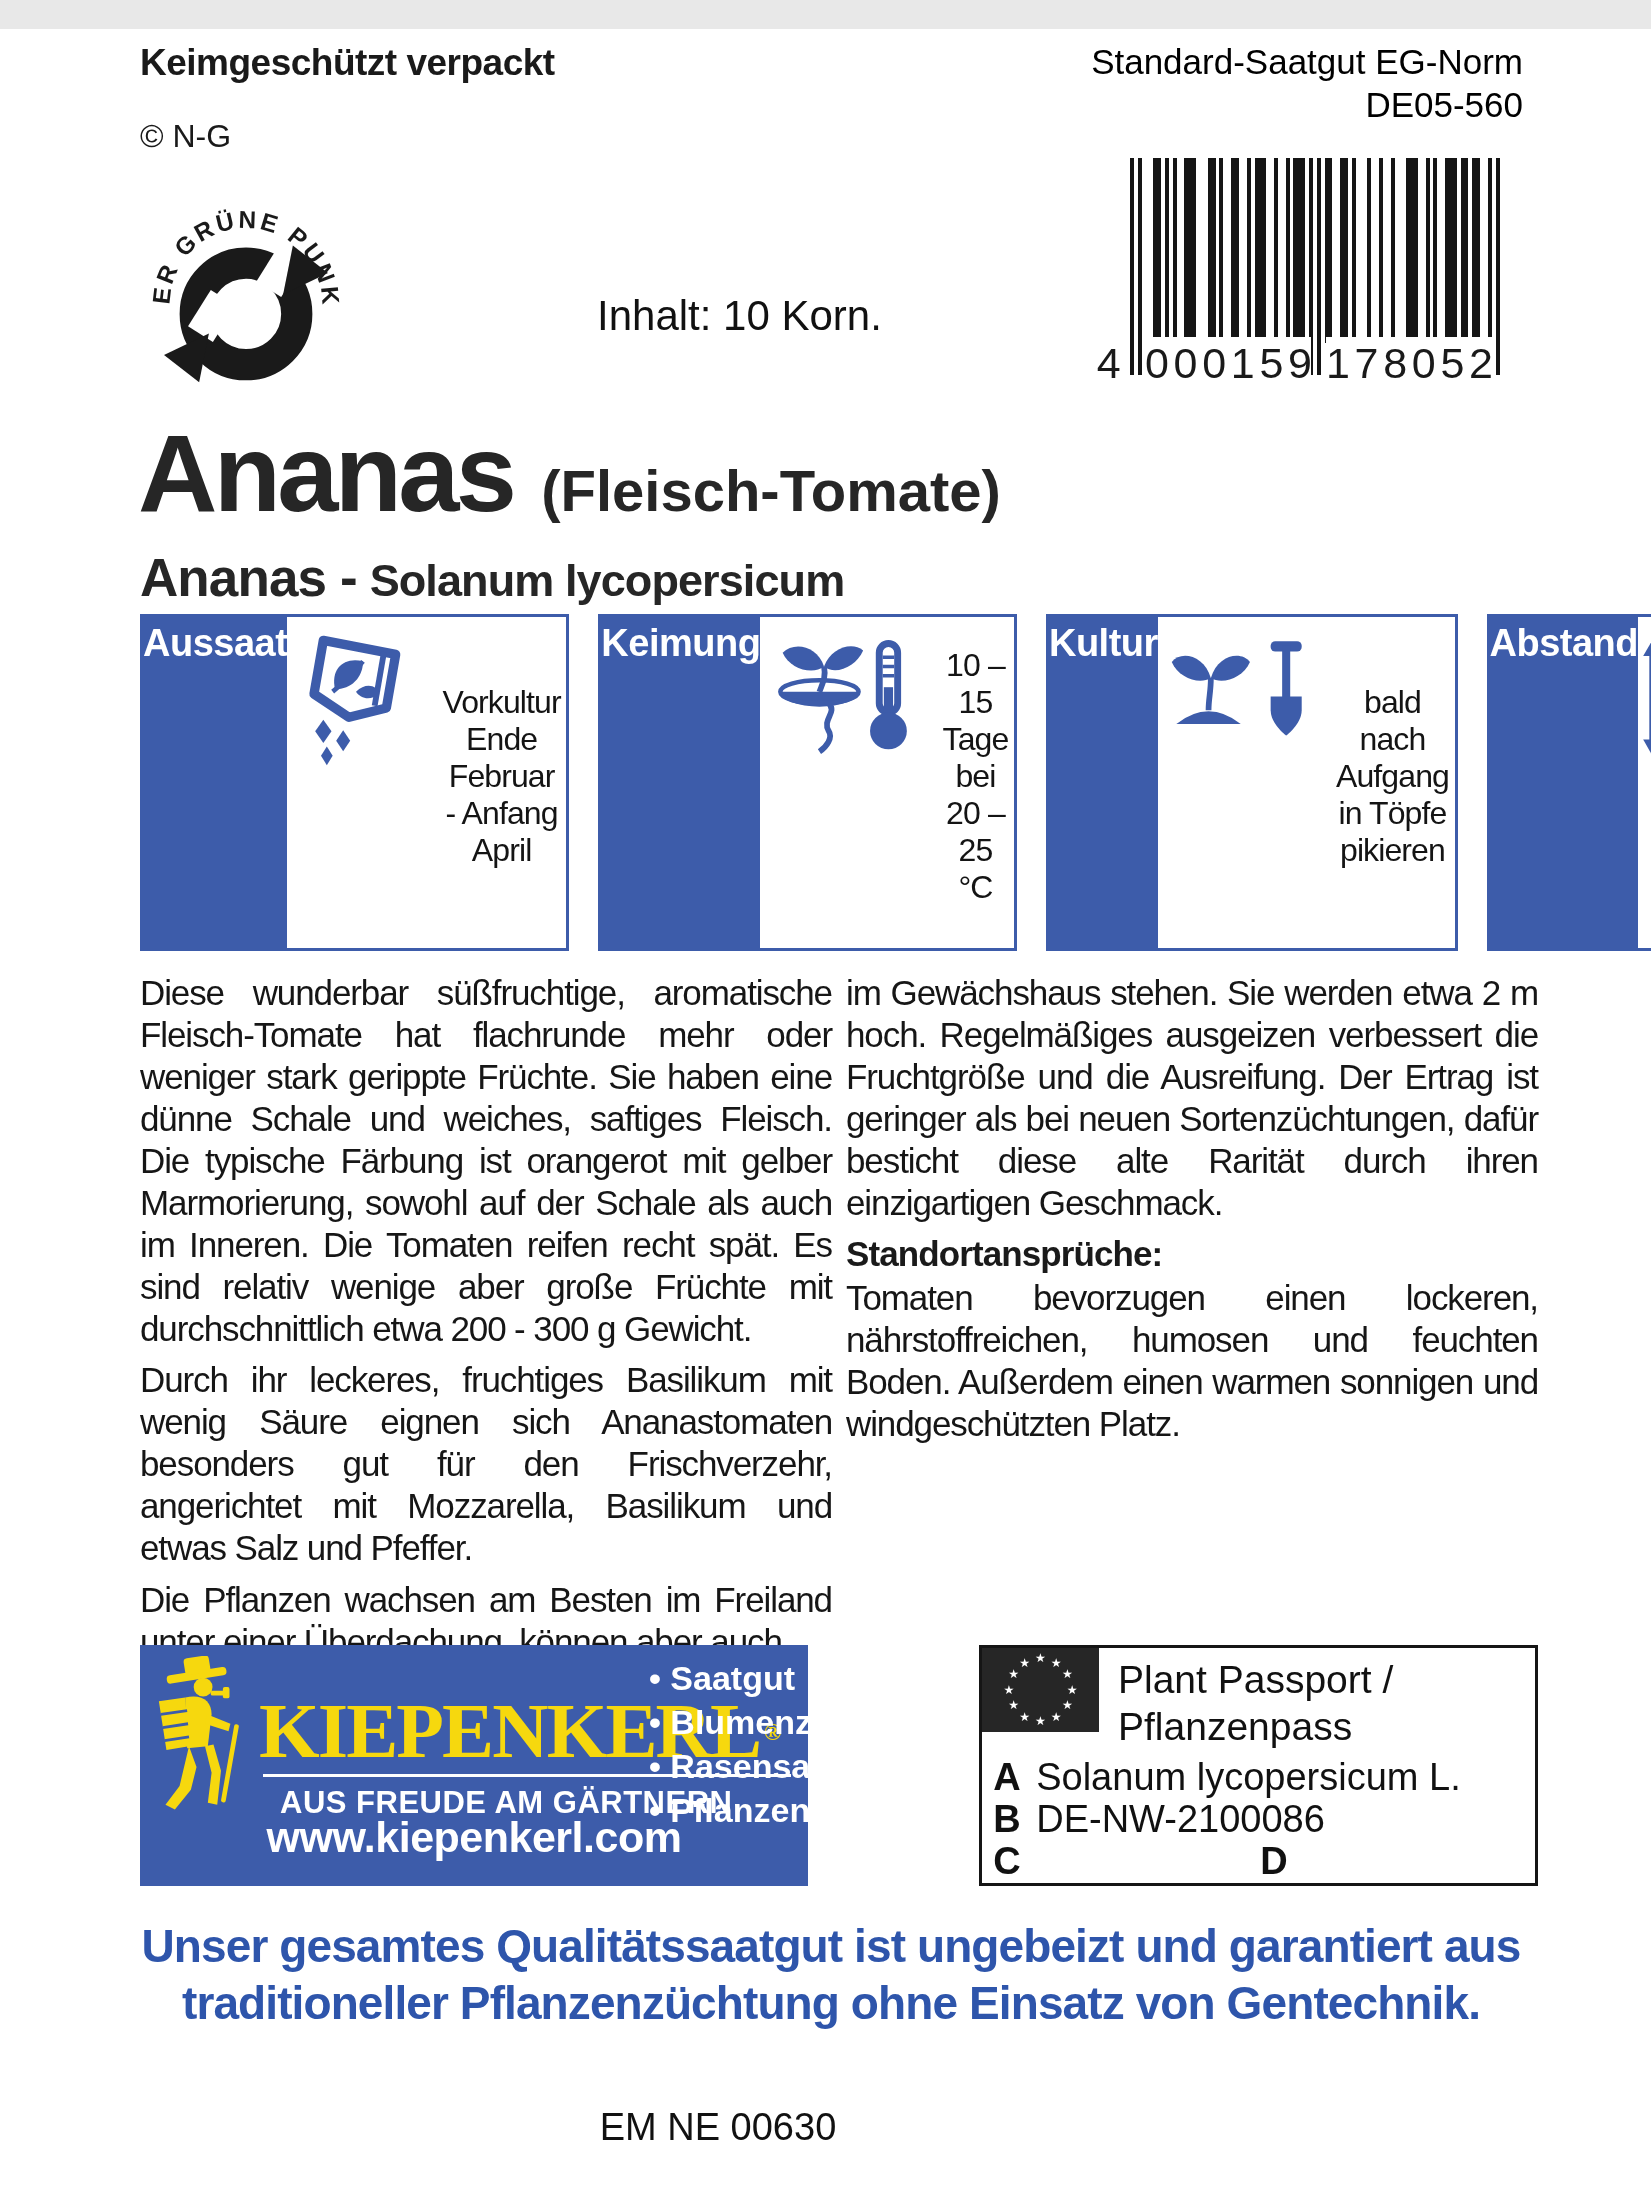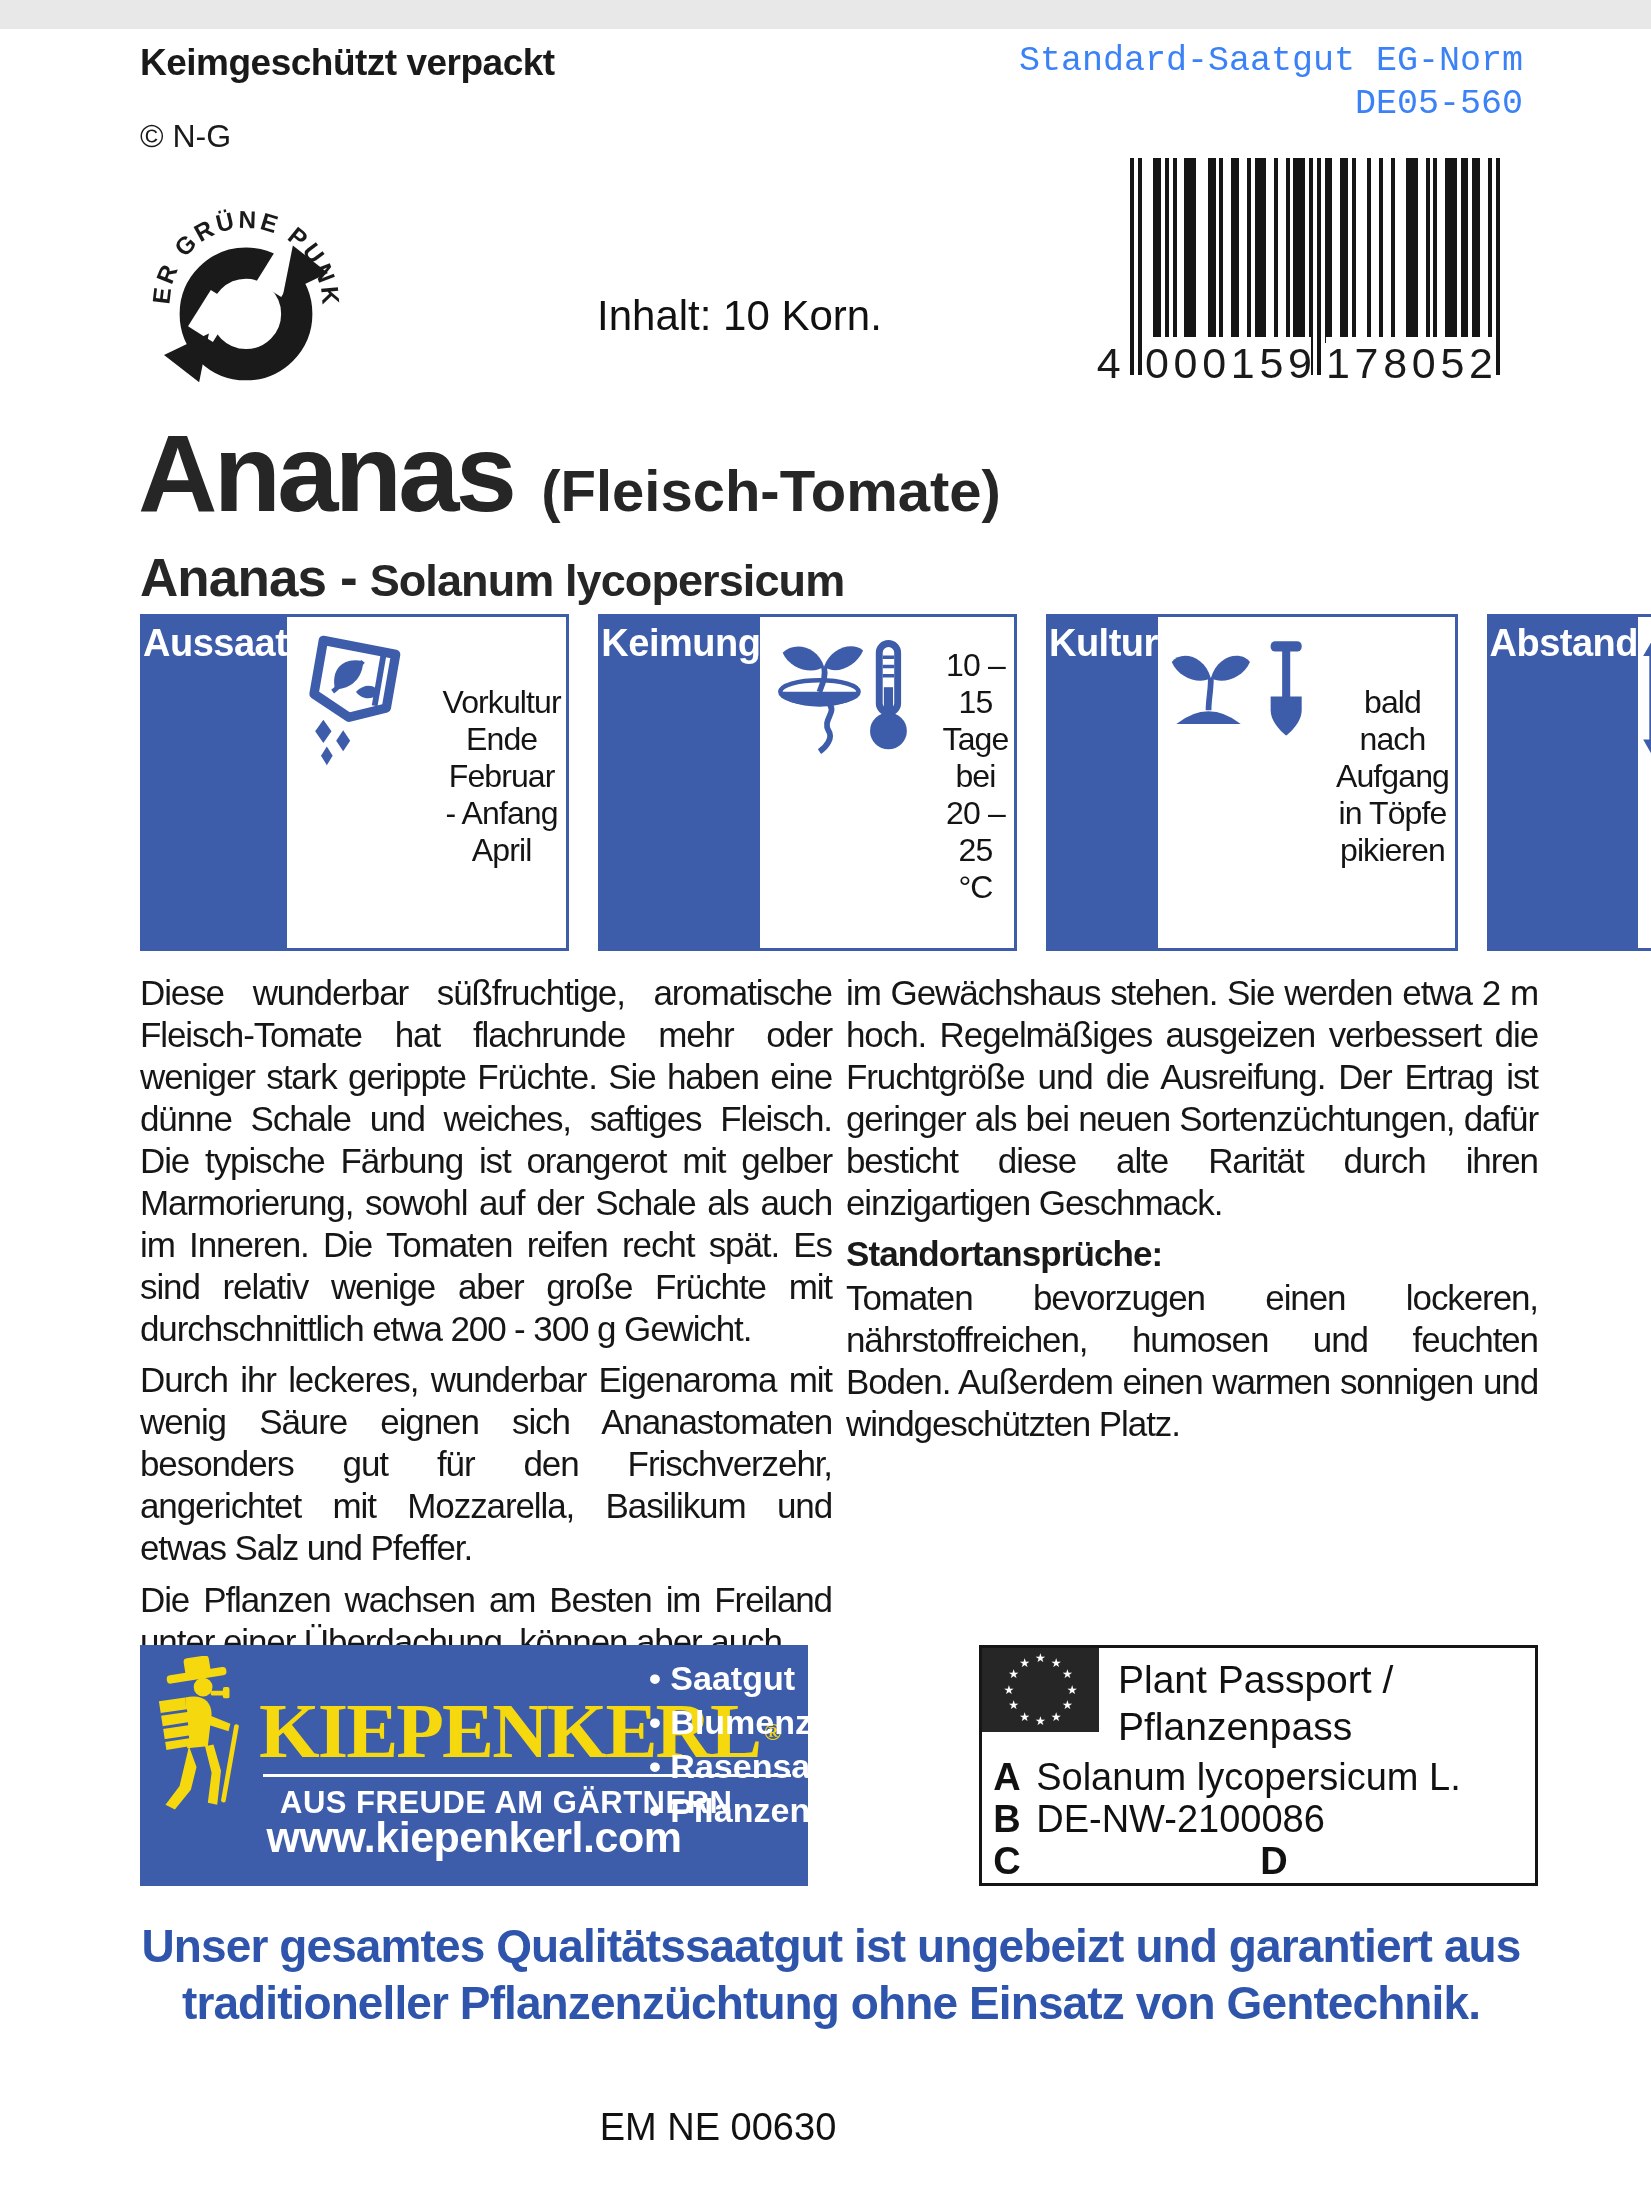--- a/index.html
+++ b/index.html
@@ -2,21 +2,21 @@
 <html style="font-size:15px"><head>
 <meta charset="utf-8">
 <style>
   html,body{margin:0;padding:0;background:#e8e8e8;}
   .page{position:relative;width:1652px;height:2211px;background:#ffffff;overflow:hidden;
         color:#1a1a1a;font-family:"Liberation Sans",sans-serif;margin-top:29px;}
   .abs{position:absolute;}
 
   
   .kg{left:140px;top:13px;font-size:37px;font-weight:bold;letter-spacing:-0.5px;}
-  .norm{right:129px;top:11.2px;text-align:right;font-size:35px;line-height:43px;color:#3b82f6;font-family:Liberation Mono, monospace;}
+  .norm{right:129px;top:11.2px;text-align:right;font-size:35px;line-height:43px;color:#000000;}
   .copy{left:140px;top:89px;font-size:32px;}
   .inhalt{left:597px;top:263px;font-size:42px;color:#111;}
 
   
   .gdot{left:138px;top:160px;width:216px;height:205px;}
 
   
   .barcode{left:1093px;top:129px;width:438px;height:256px;}
   .bc-bars{position:absolute;left:37px;top:0;display:flex;}
   .bc{width:3.9px;height:185px;}
@@ -330,21 +330,21 @@
       <div class="ibox-l">
           <span></span>
           <span></span>
         </div>
       <div class="ibox-t">Juli bis Oktober</div>
     </div>
   </div>
 
   <div class="abs colL">
     <p>Diese wunderbar süßfruchtige, aromatische Fleisch-Tomate hat flachrunde mehr oder weniger stark gerippte Früchte. Sie haben eine dünne Schale und weiches, saftiges Fleisch. Die typische Färbung ist orangerot mit gelber Marmorierung, sowohl auf der Schale als auch im Inneren. Die Tomaten reifen recht spät. Es sind relativ wenige aber große Früchte mit durchschnittlich etwa 200 - 300 g Gewicht.</p>
-    <p>Durch ihr leckeres, wunderbar Eigenaroma mit wenig Säure eignen sich Ananastomaten besonders gut für den Frischverzehr, angerichtet mit Mozzarella, Basilikum und etwas Salz und Pfeffer.</p>
+    <p>Durch ihr leckeres, fruchtiges Basilikum mit wenig Säure eignen sich Ananastomaten besonders gut für den Frischverzehr, angerichtet mit Mozzarella, Basilikum und etwas Salz und Pfeffer.</p>
     <p>Die Pflanzen wachsen am Besten im Freiland unter einer Überdachung, können aber auch</p>
   </div>
   <div class="abs colR">
     <p>im Gewächshaus stehen. Sie werden etwa 2 m hoch. Regelmäßiges ausgeizen verbessert die Fruchtgröße und die Ausreifung. Der Ertrag ist geringer als bei neuen Sortenzüchtungen, dafür besticht diese alte Rarität durch ihren einzigartigen Geschmack.</p>
     <div class="bh">Standortansprüche:</div>
     <p>Tomaten bevorzugen einen lockeren, nährstoffreichen, humosen und feuchten Boden. Außerdem einen warmen sonnigen und windgeschützten Platz.</p>
   </div>
 
   <div class="abs banner">
     <svg class="kman" viewBox="0 0 110 170">

